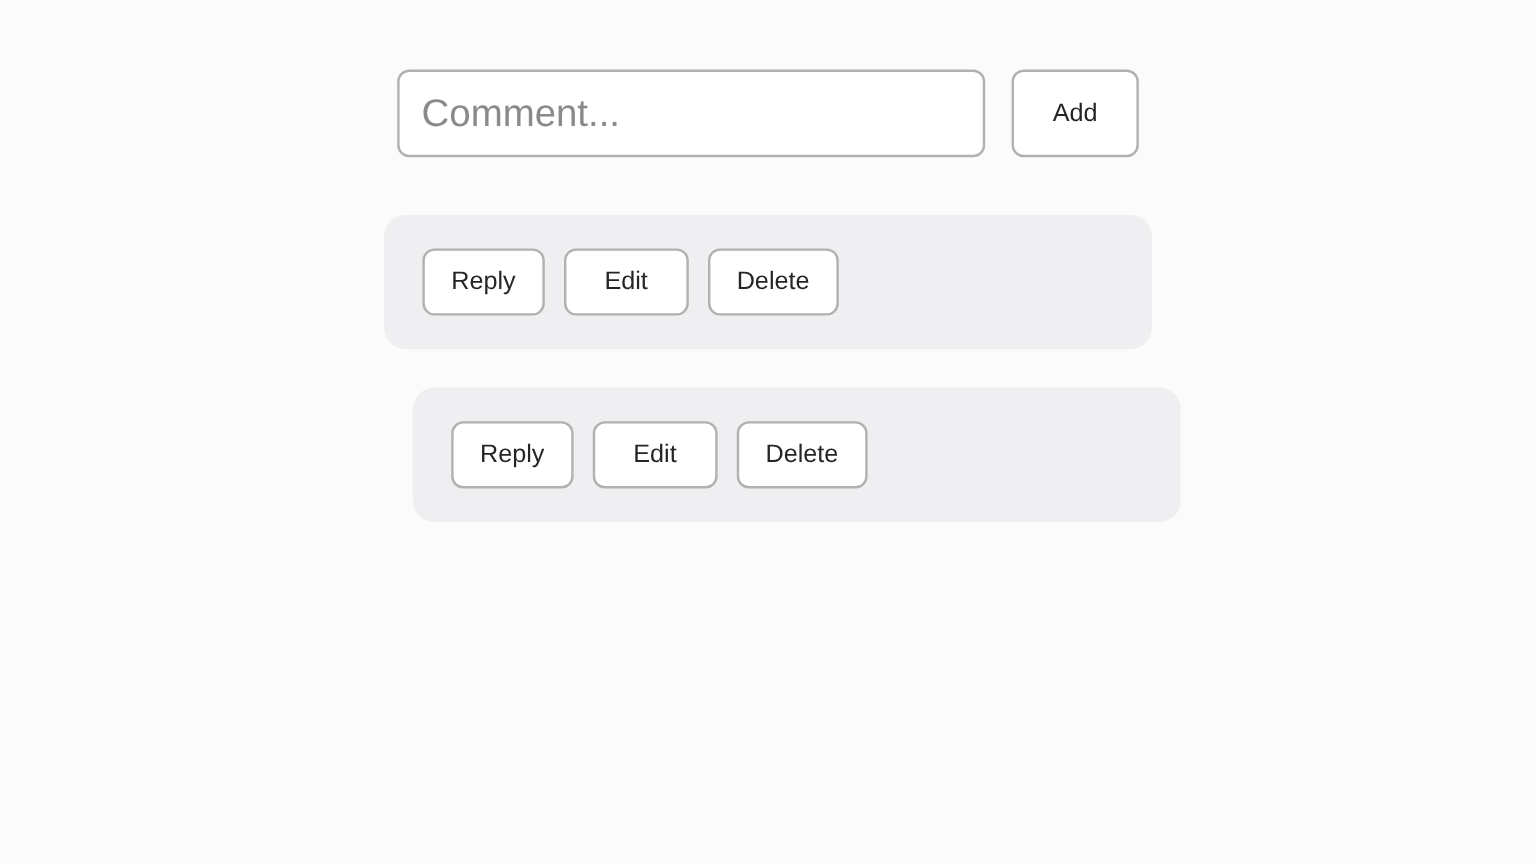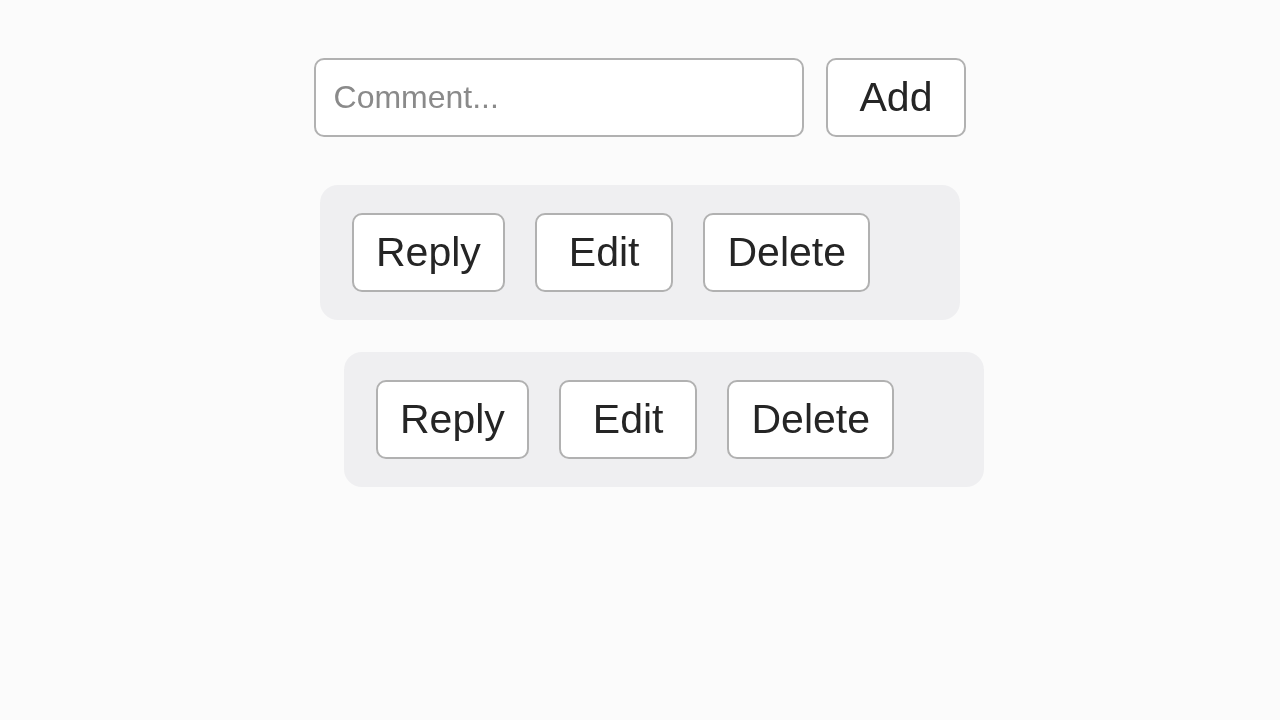--- a/index.html
+++ b/index.html
@@ -27,21 +27,21 @@
       font-size: 32px;
       font-family: -apple-system, BlinkMacSystemFont, "Segoe UI", Arial, sans-serif;
       border: 2px solid #b1b1b1;
       border-radius: 10px;
       background: #ffffff;
       color: #222;
     }
     .comment-input::placeholder { color: #8a8a8a; }
     .btn {
       padding: 14px 32px;
-      font-size: 41px;
+      font-size: 21px;
       font-family: -apple-system, BlinkMacSystemFont, "Segoe UI", Arial, sans-serif;
       color: #252525;
       background: #ffffff;
       border: 2px solid #b1b1b1;
       border-radius: 10px;
       cursor: pointer;
     }
     .btn-sm {
       padding: 14px 22px;
     }
@@ -52,21 +52,21 @@
       padding: 28px 32px;
       margin-bottom: 32px;
     }
     .comment-text {
       font-family: Georgia, "Times New Roman", serif;
       font-size: 36px;
       margin-bottom: 26px;
     }
     .actions {
       display: flex;
-      gap: 30px;
+      gap: 16px;
     }
     .nested {
       margin-left: 48px;
     }
   </style>
 </head>
 <body>
 
 <div class="app">
 

